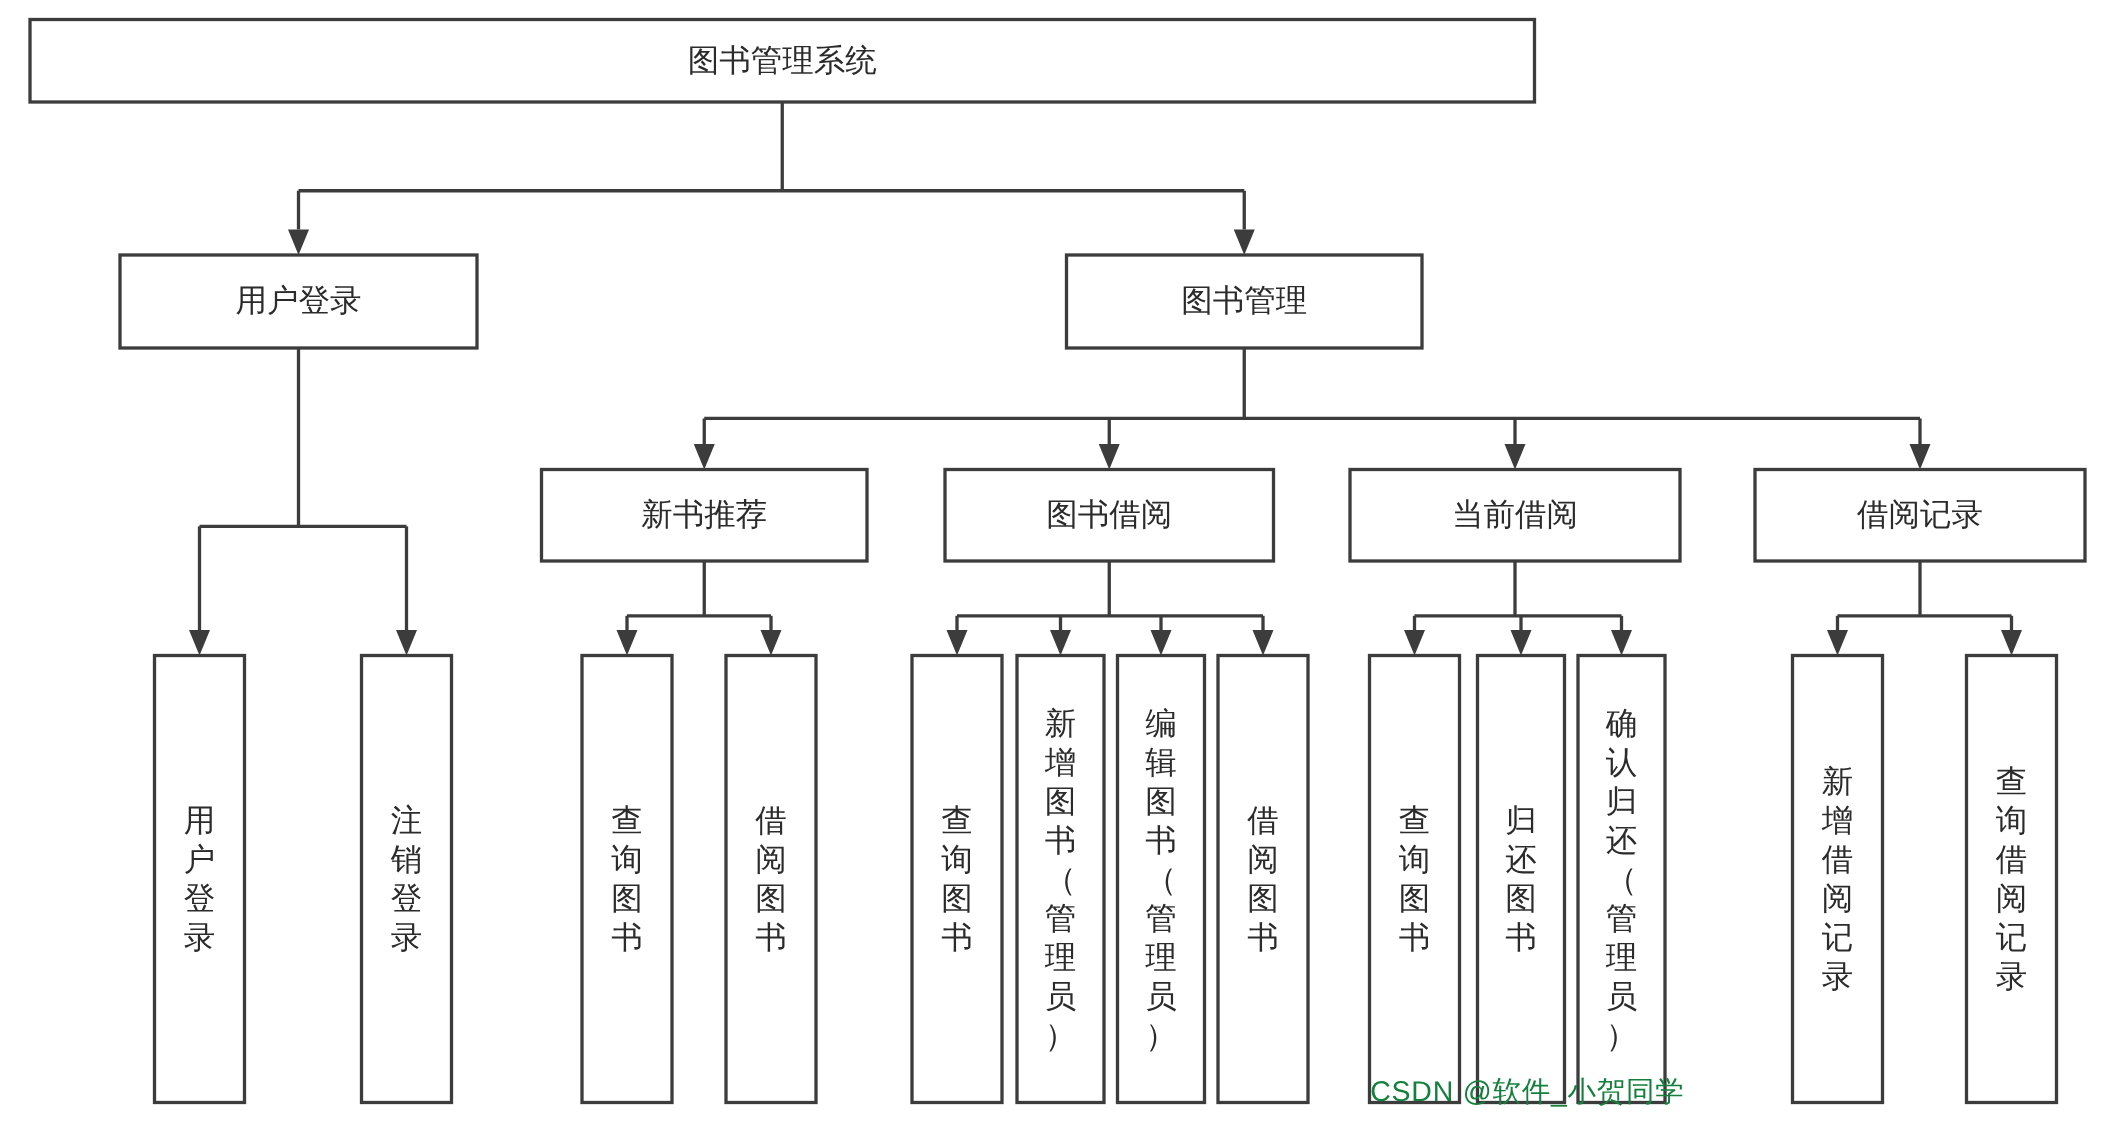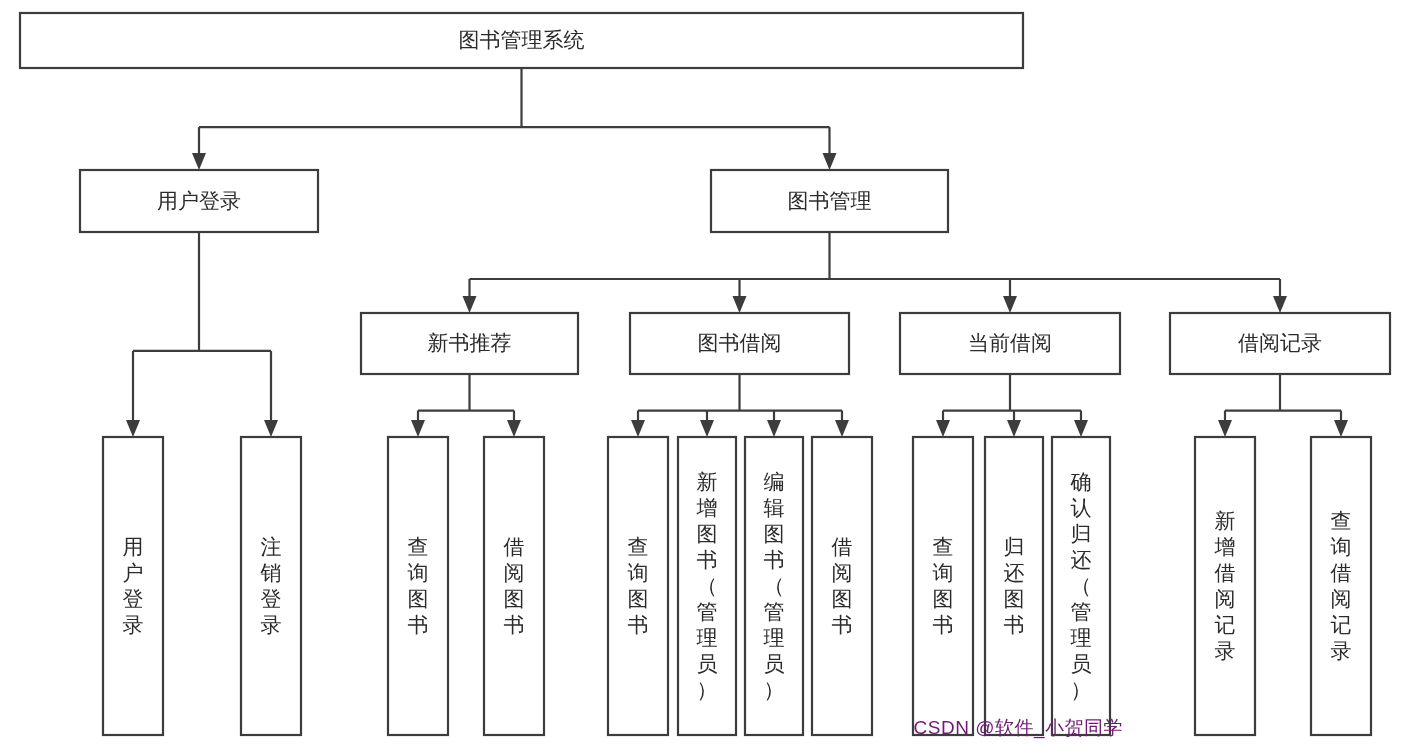--- a/index.html
+++ b/index.html
@@ -54,21 +54,21 @@
     font-size: 21px;
     fill: #2b2b2b;
     text-anchor: middle;
   }
   .watermark-text {
     position: absolute;
     right: 10px;
     bottom: 6px;
     font-family: "Liberation Sans", "DejaVu Sans", sans-serif;
     font-size: 19px;
-    color: #701a75;
+    color: #15803d;
     letter-spacing: 0.5px;
     white-space: nowrap;
     pointer-events: none;
   }
 </style>
 </head>
 <body>
 
 <div id="diagram-root">
   <svg id="diagram-svg" viewBox="0 0 1405 747" xmlns="http://www.w3.org/2000/svg">

